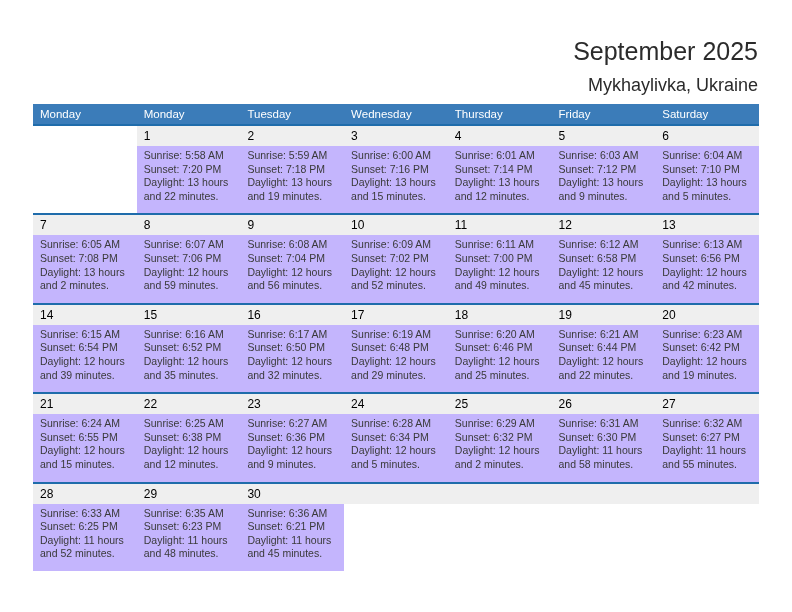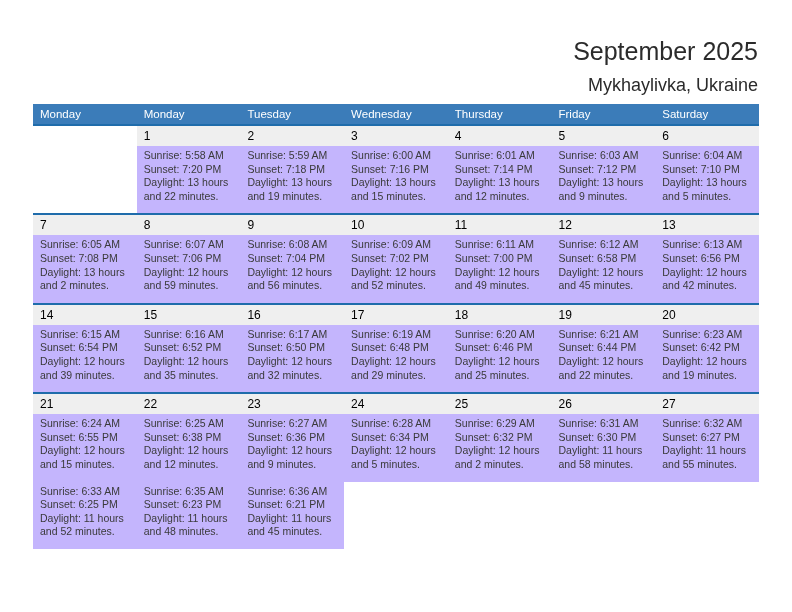--- a/index.html
+++ b/index.html
@@ -373,20 +373,29 @@
           <span class="line">and 58 minutes.</span>
         </td>
         <td>
           <span class="line">Sunrise: 6:32 AM</span>
           <span class="line">Sunset: 6:27 PM</span>
           <span class="line">Daylight: 11 hours</span>
           <span class="line">and 55 minutes.</span>
         </td>
       </tr>
 
+      <tr class="daynum-row">
+        <td>28</td>
+        <td>29</td>
+        <td>30</td>
+        <td></td>
+        <td></td>
+        <td></td>
+        <td></td>
+      </tr>
       <tr class="detail-row">
         <td>
           <span class="line">Sunrise: 6:33 AM</span>
           <span class="line">Sunset: 6:25 PM</span>
           <span class="line">Daylight: 11 hours</span>
           <span class="line">and 52 minutes.</span>
         </td>
         <td>
           <span class="line">Sunrise: 6:35 AM</span>
           <span class="line">Sunset: 6:23 PM</span>

